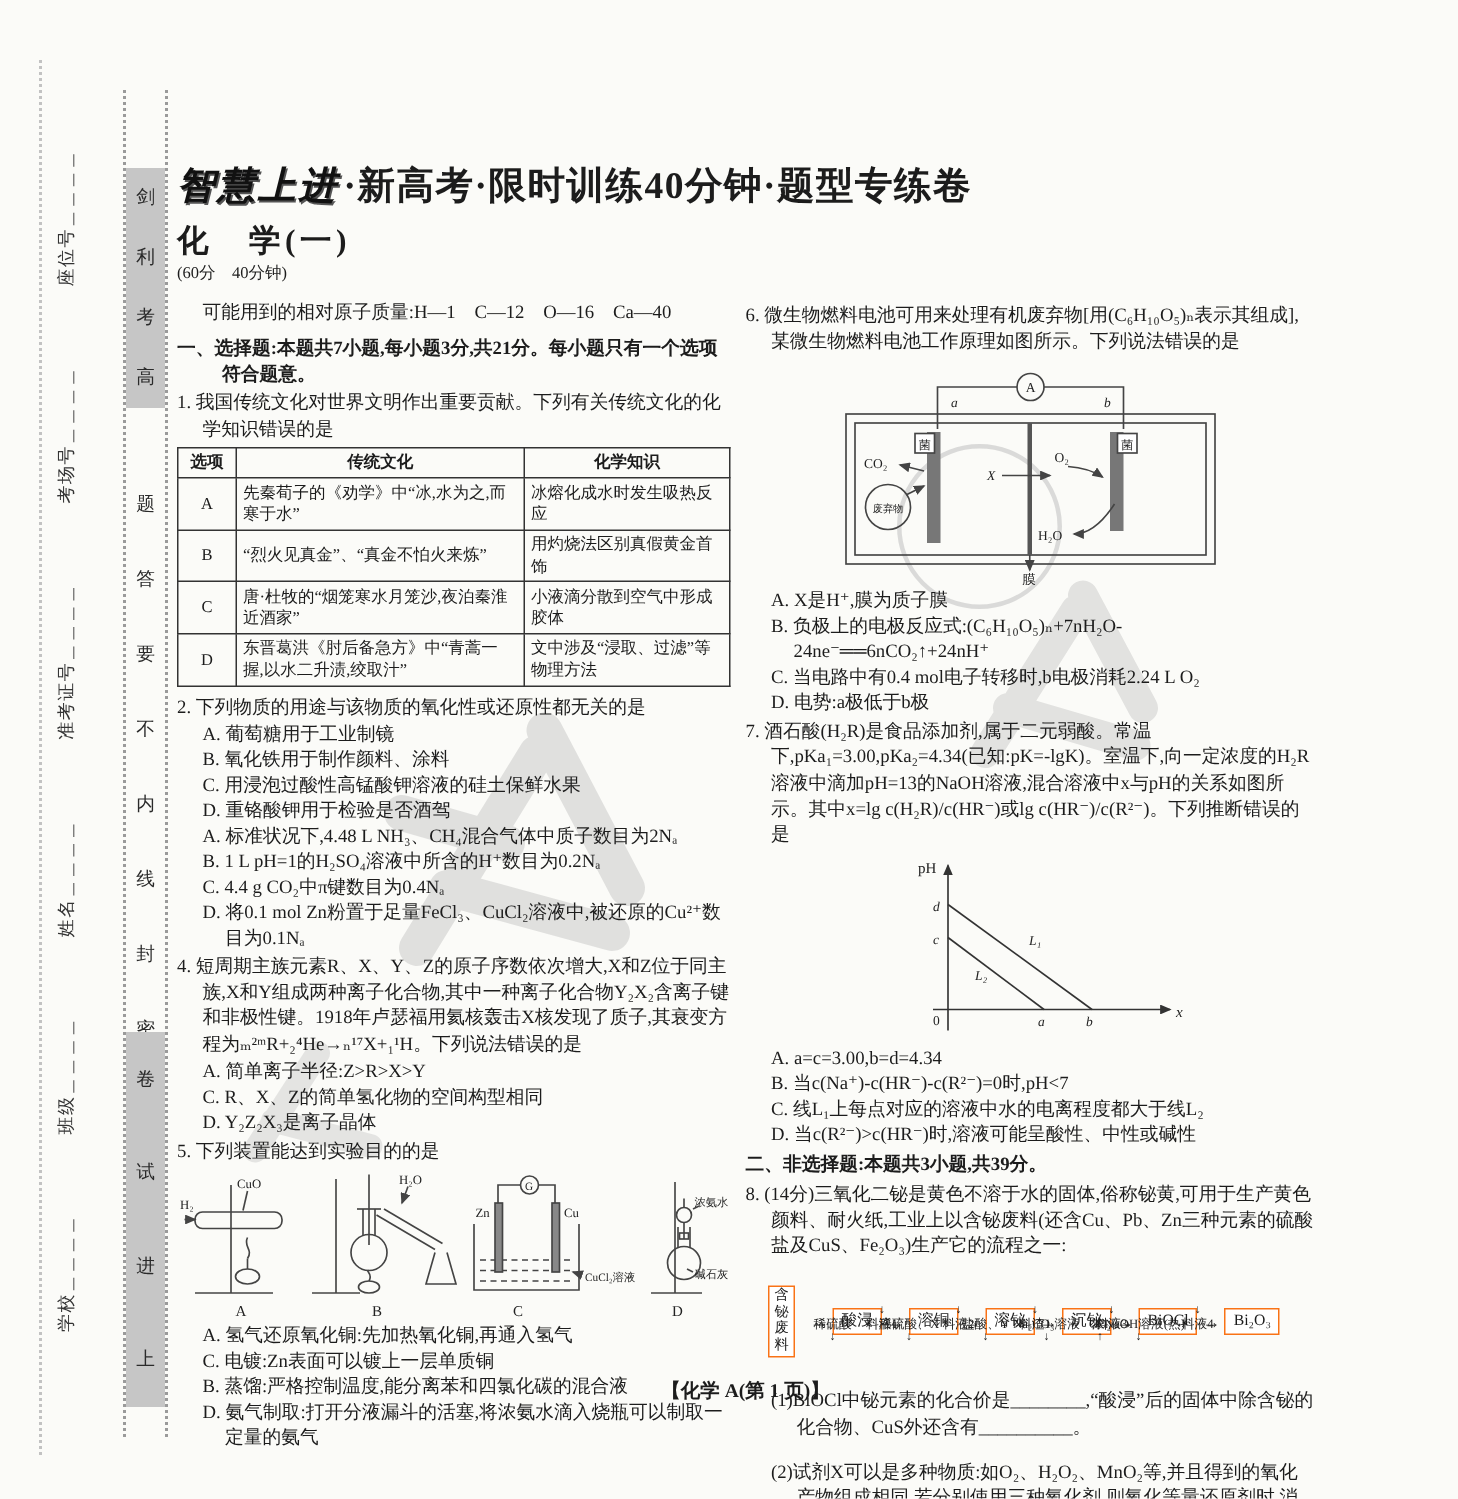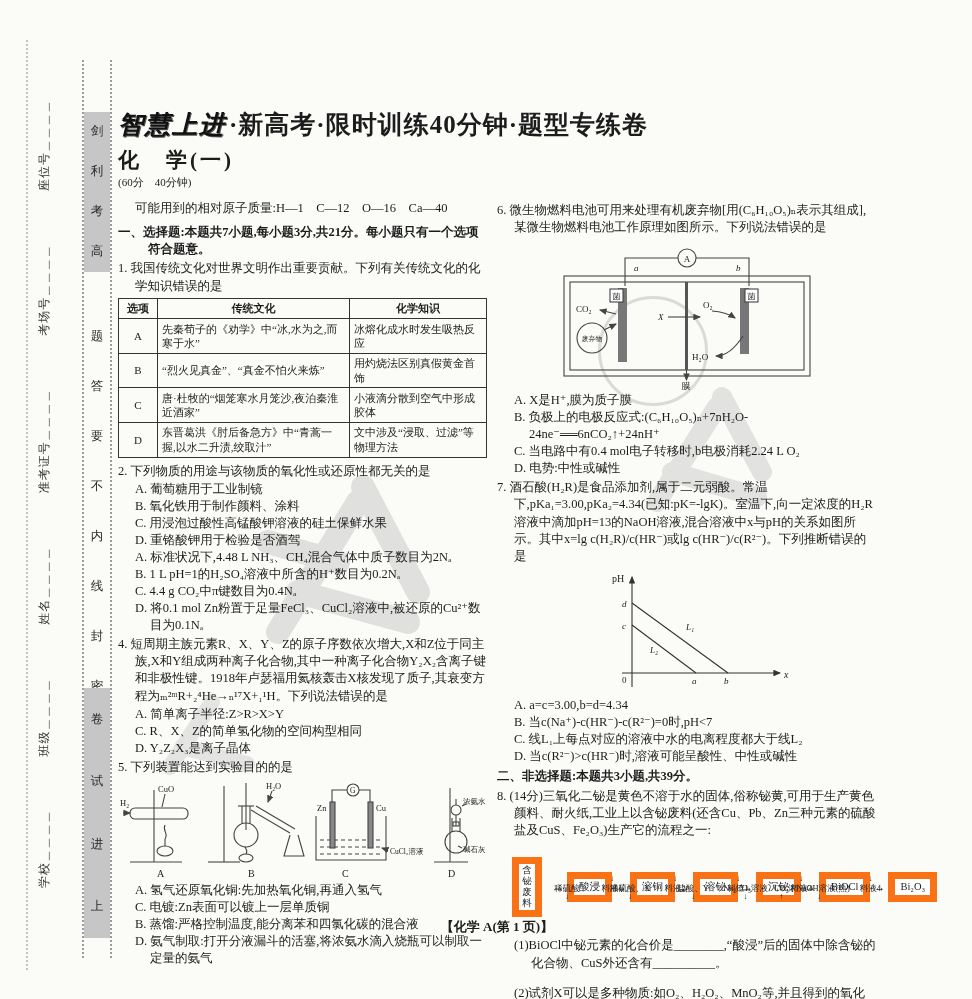--- a/index.html
+++ b/index.html
@@ -59,21 +59,21 @@
   .stage{display:flex;flex-direction:row;align-items:center;margin:16px 2px;}
   .slot-top{height:27px;width:100%;position:relative;}
   .slot-bot{height:25px;width:100%;position:relative;}
   .tlwrap{position:absolute;bottom:0;left:50%;transform:translateX(-50%);
     display:flex;gap:6px;align-items:flex-end;white-space:nowrap;}
   .blwrap{position:absolute;top:0;left:50%;transform:translateX(-50%);
     display:flex;flex-direction:column;align-items:center;white-space:nowrap;}
   .tl{display:flex;flex-direction:column;align-items:center;line-height:1.05;}
   .flabel{font-size:8.5px;}
   .farrchar{font-size:8px;line-height:1;}
-  .fbox{border:7px solid #f97316;padding:1px 5px;font-size:10.5px;white-space:nowrap;background:#fff;}
+  .fbox{border:1px solid #f97316;padding:1px 5px;font-size:10.5px;white-space:nowrap;background:#fff;}
   .fbox.wrap2{white-space:normal;width:24px;text-align:center;line-height:1.15;font-size:9.5px;padding:1px 3px;}
   .farrow{font-size:12px;margin:0 1px;flex:none;}
   
   .footer{position:absolute;left:118px;top:918px;width:758px;text-align:center;
     font-weight:bold;font-size:13px;}
   .wm{position:absolute;opacity:.35;pointer-events:none;}
   .stamp{position:absolute;left:598px;top:296px;width:104px;height:104px;border:3px solid #c0c0c0;
     border-radius:50%;opacity:.55;pointer-events:none;}
 </style>
 </head>
@@ -317,21 +317,21 @@
         <path d="M201,98 Q188,118 174,118" marker-end="url(#ah2)"></path>
         <text x="150" y="122" font-size="9" stroke="none">H₂O</text>
         <line x1="144.5" y1="132" x2="144.5" y2="142" marker-end="url(#ah2)"></line>
         <text x="144" y="151" font-size="9" text-anchor="middle" stroke="none">膜</text>
       </svg>
 
       <div class="opts">
           <div class="opt">A. X是H⁺,膜为质子膜</div>
           <div class="opt">B. 负极上的电极反应式:(C₆H₁₀O₅)ₙ+7nH₂O-24ne⁻══6nCO₂↑+24nH⁺</div>
           <div class="opt">C. 当电路中有0.4 mol电子转移时,b电极消耗2.24 L O₂</div>
-          <div class="opt">D. 电势:中性或碱性</div>
+          <div class="opt">D. 电势:a极低于b极</div>
         </div>
 
       <p class="qstem"><span>7.</span> <span>酒石酸(H₂R)是食品添加剂,属于二元弱酸。常温下,pKa₁=3.00,pKa₂=4.34(已知:pK=-lgK)。室温下,向一定浓度的H₂R溶液中滴加pH=13的NaOH溶液,混合溶液中x与pH的关系如图所示。其中x=lg c(H₂R)/c(HR⁻)或lg c(HR⁻)/c(R²⁻)。下列推断错误的是</span></p>
 
       <svg class="fig" width="210" height="128" viewBox="0 0 210 128" fill="none" stroke="#333" stroke-width="1.1">
         <defs>
           <marker id="ah3" markerWidth="7" markerHeight="6" refX="6" refY="3" orient="auto">
               <path d="M0,0 L7,3 L0,6 Z" fill="#333" stroke="none"></path>
             </marker>
         </defs>

